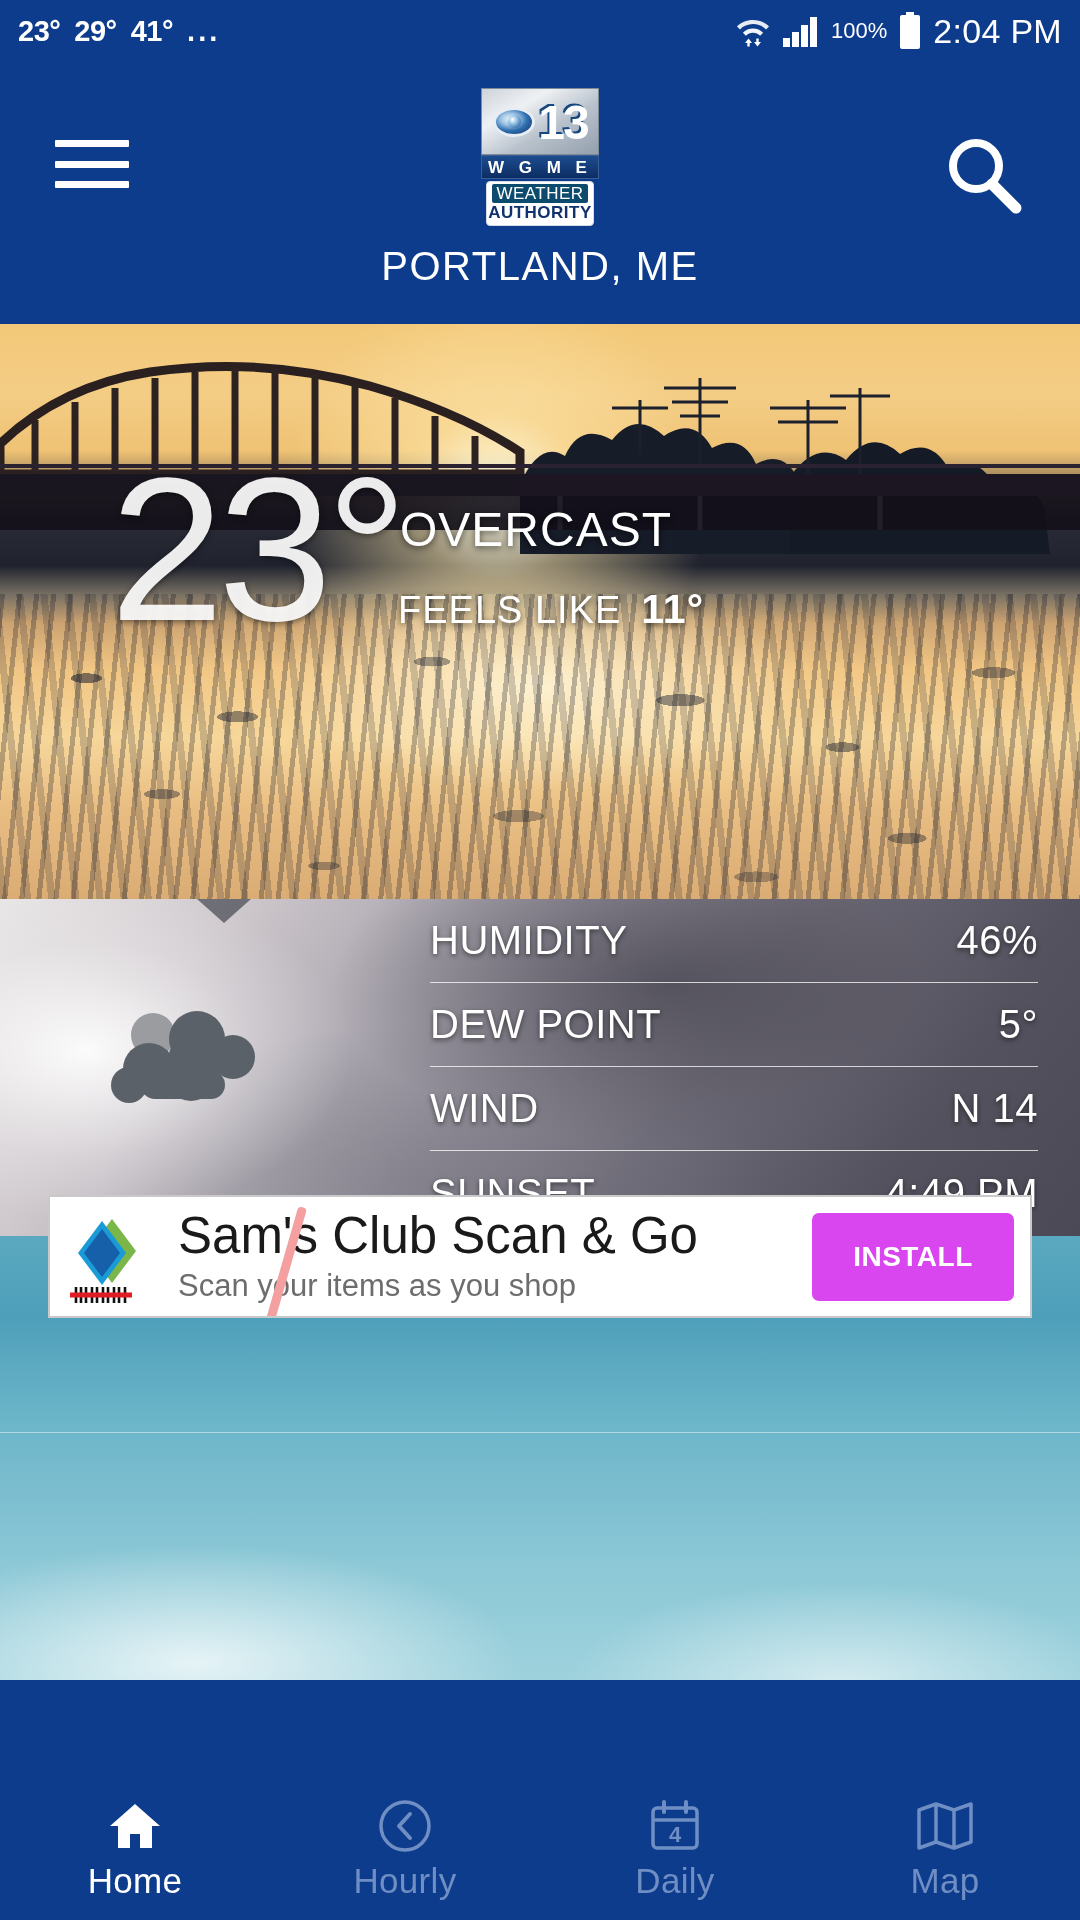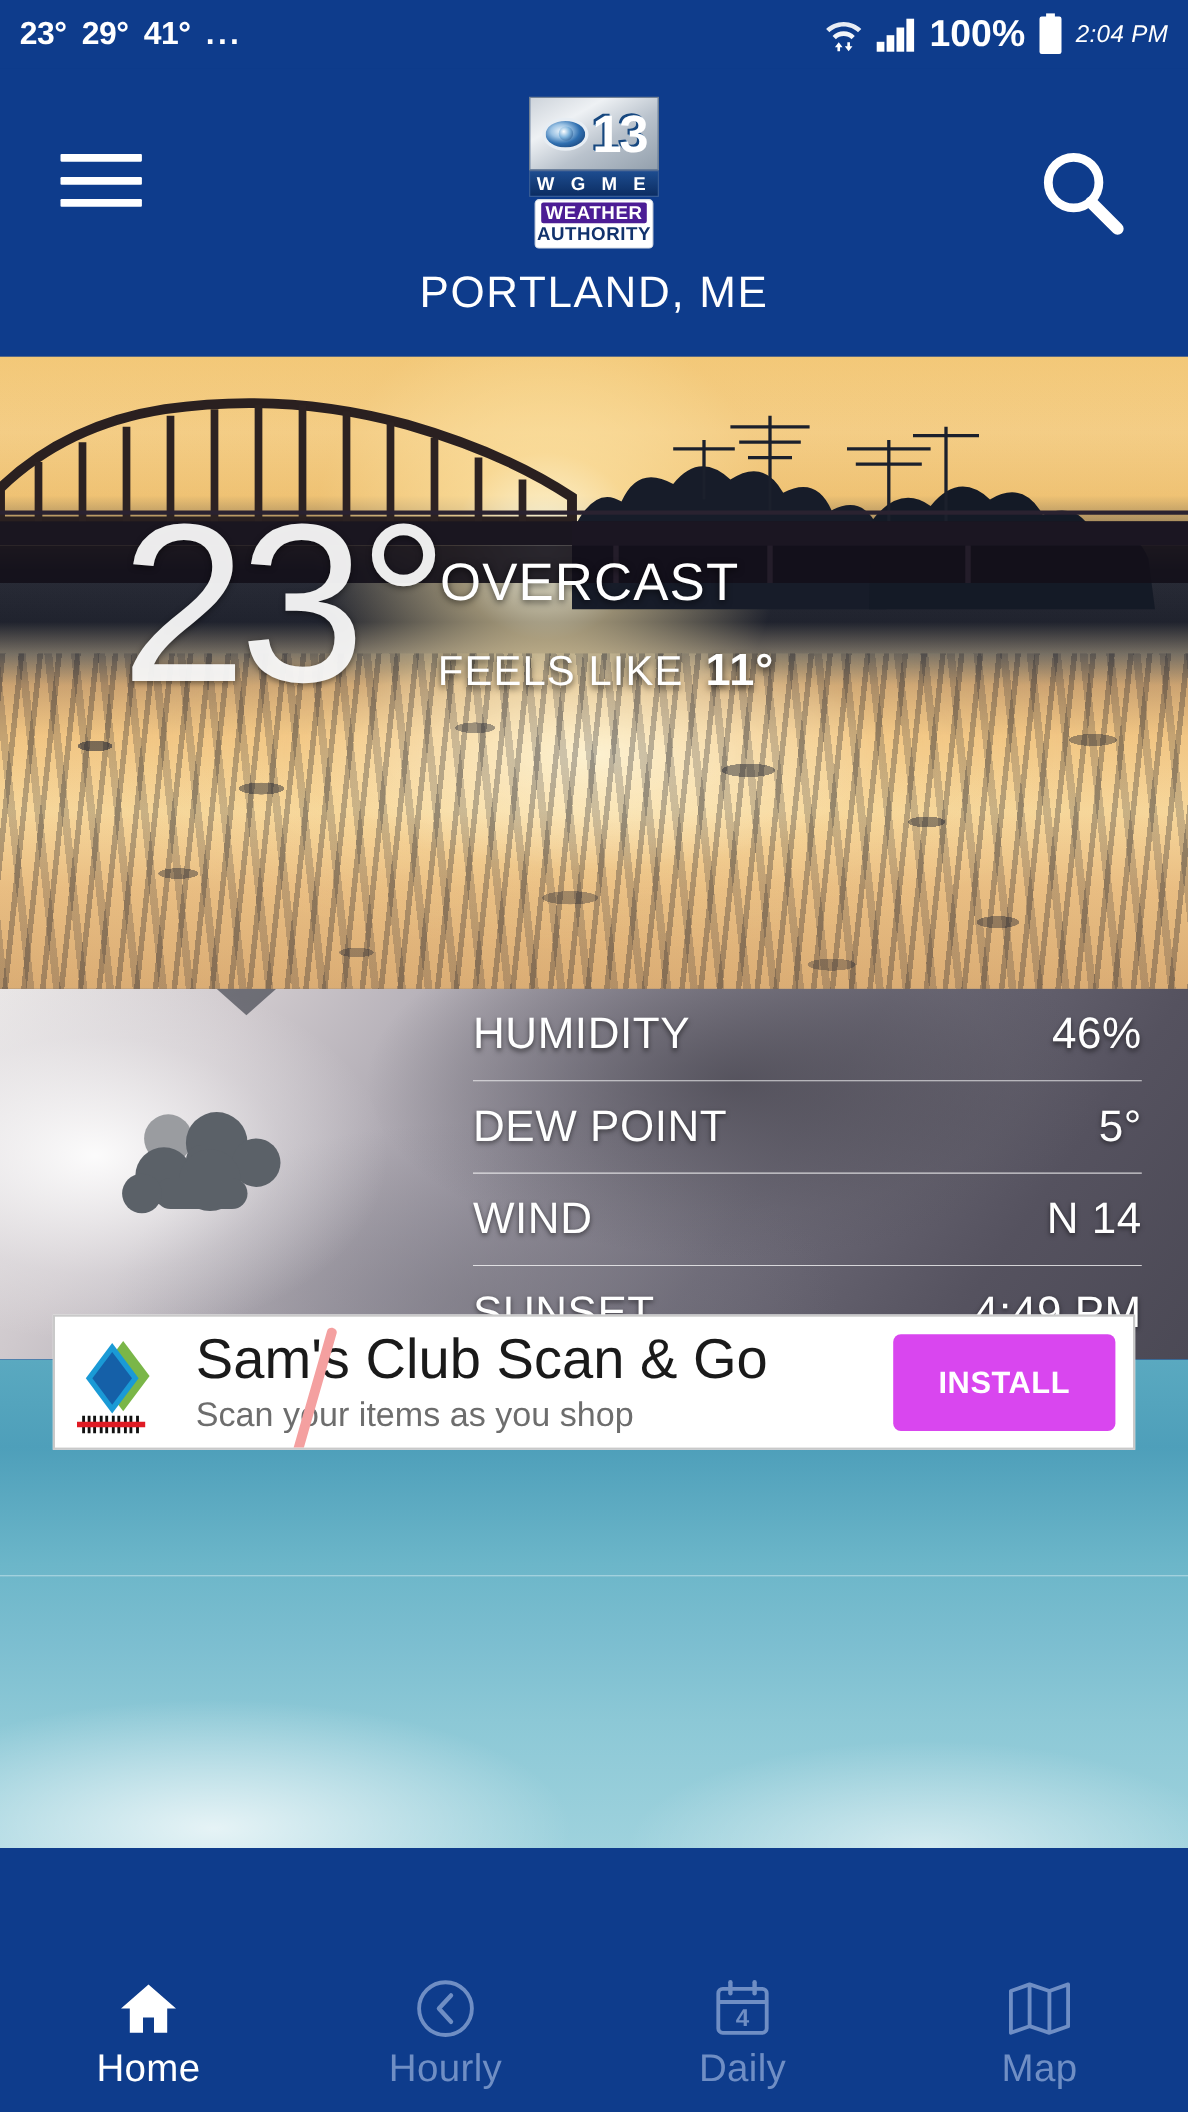--- a/index.html
+++ b/index.html
@@ -15,22 +15,22 @@
   .statusbar{
     position:absolute; top:0; left:0; width:1080px; height:62px;
     background:#0e3c8c; color:#fff;
     display:flex; align-items:center; justify-content:space-between;
     padding:0 18px;
   }
   .sb-left{ display:flex; align-items:baseline; gap:14px; }
   .sb-temp{ font-size:29px; font-weight:bold; letter-spacing:-0.5px; }
   .sb-dots{ font-size:29px; font-weight:bold; letter-spacing:3px; line-height:0.6; }
   .sb-right{ display:flex; align-items:center; gap:11px; }
-  .sb-pct{ font-size:34px; font-weight:700; }
-  .sb-time{ font-size:22px; font-weight:500; letter-spacing:0.3px;font-style:italic; }
+  .sb-pct{ font-size:22px; font-weight:400; }
+  .sb-time{ font-size:34px; font-weight:500; letter-spacing:0.3px; }
   .ic{ display:block; }
 
   
   .appbar{
     position:absolute; top:62px; left:0; width:1080px; height:262px;
     background:#0e3c8c;
   }
   .hamburger{
     position:absolute; left:55px; top:78px; width:74px; height:48px;
     display:flex; flex-direction:column; justify-content:space-between;
@@ -75,22 +75,22 @@
     color:#fff; font-size:17px; font-weight:bold;
     letter-spacing:5px; line-height:24px; text-align:center;
     border:1px solid #3b5f95;
   }
   .logo-wa{
     width:108px; margin:2px auto 0;
     background:#fff; border-radius:4px;
     padding:2px 0 3px; border:1px solid #d7dde5;
   }
   .logo-wa .w1{
-    display:block; background:#4c1d95; color:#fff;
-    font-size:17px; font-weight:bold; letter-spacing:0.5px; line-height:19px;
+    display:block; background:#0c4a6e; color:#fff;
+    font-size:17px; font-weight:normal; letter-spacing:0.5px; line-height:19px;
     margin:0 5px; border-radius:2px;
   }
   .logo-wa .w2{
     display:block; color:#11326d;
     font-size:17px; font-weight:bold; letter-spacing:0.5px; line-height:19px;
   }
 
   .city{
     position:absolute; top:182px; left:0; width:1080px; text-align:center;
     color:#fff; font-size:40px; letter-spacing:1.5px; font-weight:400;

